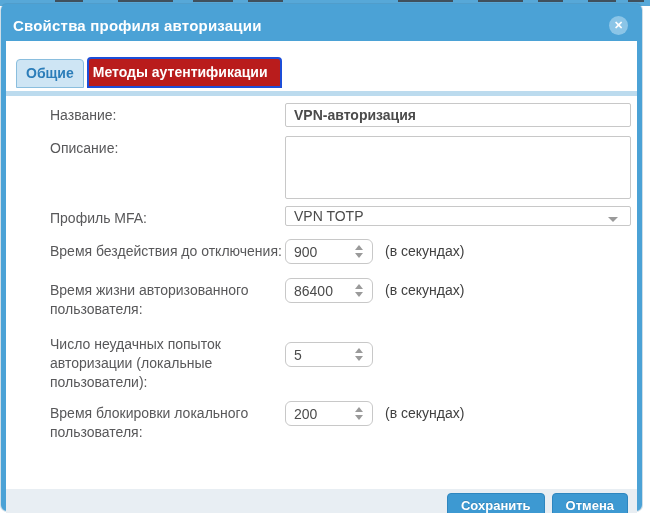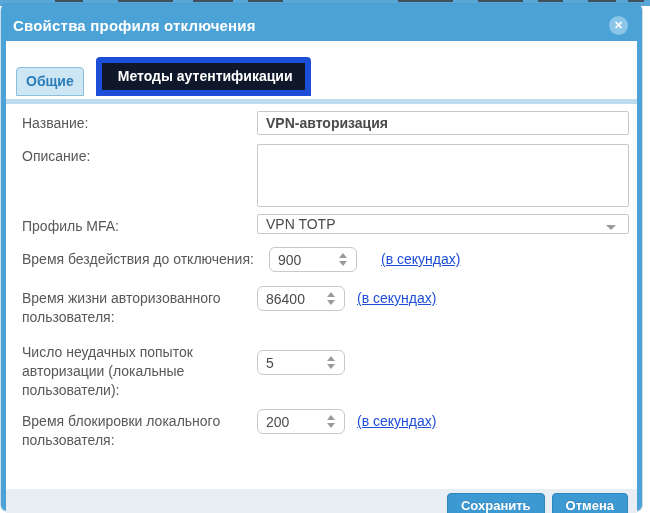--- a/index.html
+++ b/index.html
@@ -26,28 +26,28 @@
   .modal-title{color:#ffffff;font-weight:bold;font-size:15px;letter-spacing:.2px;}
   .close-btn{
     margin-left:auto;width:19px;height:19px;border-radius:50%;
     background:#8bc5e7;color:#ffffff;font-weight:bold;font-size:11px;
     display:flex;align-items:center;justify-content:center;cursor:pointer;line-height:1;
   }
 
   .modal-body{position:relative;height:calc(100% - 32px);}
 
   
-  .tabs{display:flex;gap:12px;margin:16px 0 0 10px;align-items:flex-end;}
+  .tabs{display:flex;gap:3px;margin:16px 0 0 10px;align-items:flex-end;}
   .tab{font-weight:bold;font-size:14px;padding:5px 9px 6px 9px;border-radius:4px 4px 0 0;cursor:pointer;}
   .tab-active{background:#cee5f4;color:#2b7db9;border:1px solid #8abede;}
-  .tab-inactive{background:#0f172a;color:#ffffff;border:6px solid #1d4ed8;padding-left:16px;padding-right:12px;}
+  .tab-inactive{background:#b91c1c;color:#ffffff;border:2px solid #1d4ed8;padding-left:4px;padding-right:12px;}
   .tab-underline{height:5px;background:#bcdbee;margin-top:3px;}
 
   
-  .form{padding:7px 6px 0 16px;}
+  .form{padding:7px 6px 0 16px;margin-left:28px;}
   .form-row{display:flex;align-items:flex-start;}
   .form-row label{
     width:235px;flex:0 0 235px;color:#58585a;font-size:14px;line-height:19px;padding-top:3px;
   }
   .text-input{
     box-sizing:border-box;width:372px;height:24px;border:1px solid #c8c8c8;border-radius:2px;
     font-family:"Liberation Sans",sans-serif;font-size:14px;color:#4b4b4b;padding:0 8px;outline:none;font-weight:bold;
   }
   .textarea-input{
     box-sizing:border-box;width:372px;height:63px;border:1px solid #c8c8c8;border-radius:2px;
@@ -64,26 +64,26 @@
   }
   .spinner-box{
     box-sizing:border-box;width:88px;height:25px;border:1px solid #c8c8c8;border-radius:6px;
     display:flex;align-items:center;position:relative;font-size:14px;color:#4b4b4b;
     padding:0 8px;background:#fff;
   }
   .spin-up,.spin-down{position:absolute;right:9px;width:0;height:0;cursor:pointer;
     border-left:4px solid transparent;border-right:4px solid transparent;}
   .spin-up{top:5px;border-bottom:5px solid #9a9a9a;}
   .spin-down{bottom:5px;border-top:5px solid #9a9a9a;}
-  .suffix{margin-left:12px;font-size:14px;color:#1d4ed8;padding-top:4px;white-space:nowrap;text-decoration:underline;}
+  .suffix{margin-left:12px;font-size:14px;color:#404040;padding-top:4px;white-space:nowrap;}
 
   .mb1{margin-bottom:9px;}  
   .mb2{margin-bottom:7px;}  
   .mb3{margin-bottom:11px;} 
-  .mb4{margin-bottom:14px;gap:12px;} 
+  .mb4{margin-bottom:14px;} 
   .mb5{margin-bottom:13px;} 
   .mb6{margin-bottom:9px;}  
   .row-center .spinner-box{margin-top:10px;}
 
   
   .modal-footer{
     position:absolute;left:0;right:0;bottom:0;height:33px;background:#e8eef3;
     display:flex;align-items:center;justify-content:flex-end;gap:7px;padding-right:9px;
   }
   .btn{
@@ -103,21 +103,21 @@
   <div class="remnant" style="left:248px;width:35px;"></div>
   <div class="remnant" style="left:398px;width:55px;"></div>
   <div class="remnant" style="left:478px;width:45px;"></div>
   <div class="remnant" style="left:538px;width:25px;"></div>
   <div class="remnant" style="left:588px;width:28px;"></div>
   <div class="remnant" style="left:628px;width:16px;"></div>
 </div>
 
 <div class="modal">
   <div class="modal-header">
-    <span class="modal-title">Свойства профиля отключения</span>
+    <span class="modal-title">Свойства профиля авторизации</span>
     <span class="close-btn">✕</span>
   </div>
 
   <div class="modal-body">
     <div class="tabs">
       <div class="tab tab-active">Общие</div>
       <div class="tab tab-inactive">Методы аутентификации</div>
     </div>
     <div class="tab-underline"></div>
 

